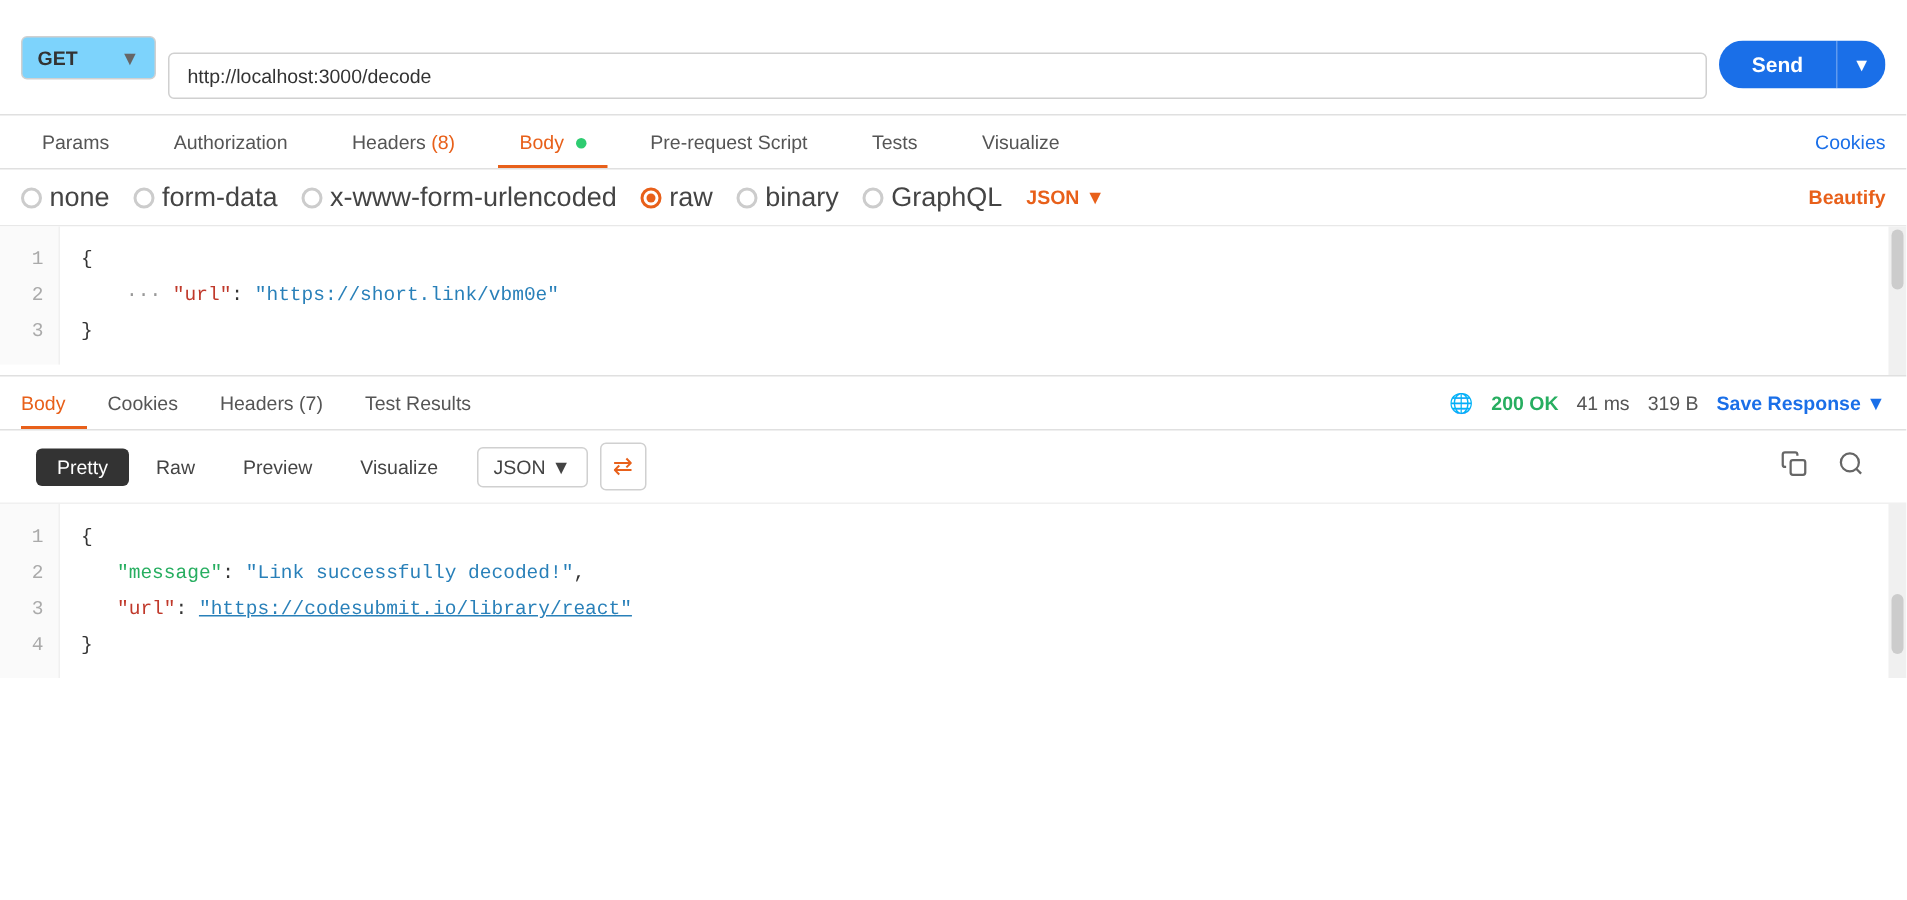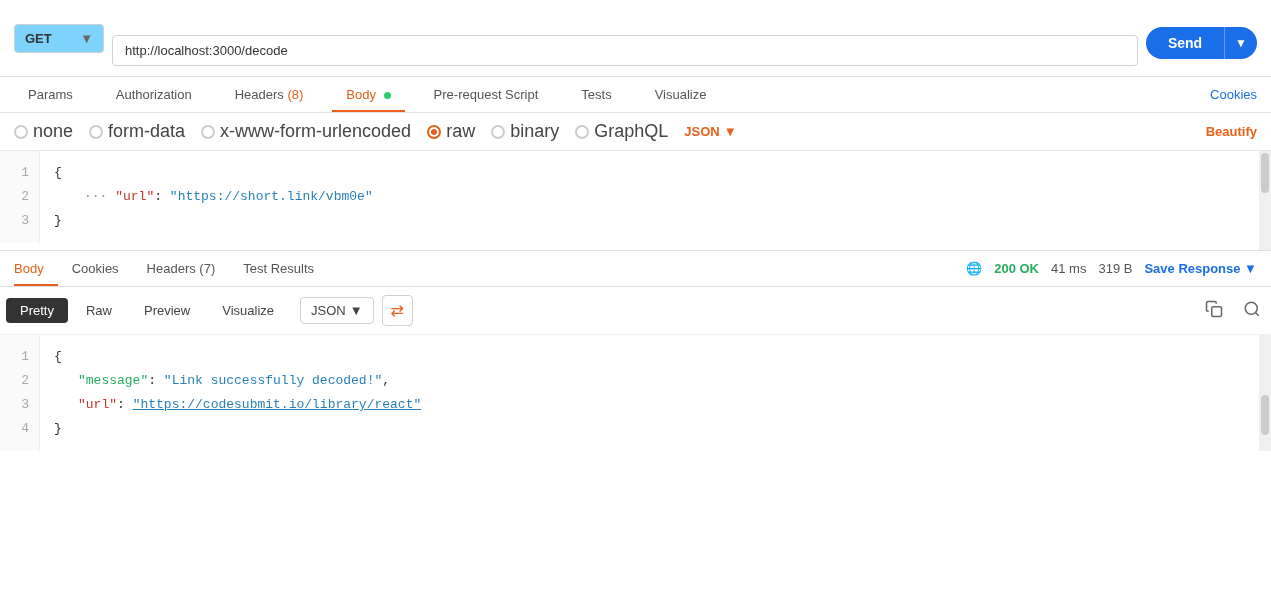--- a/index.html
+++ b/index.html
@@ -272,21 +272,21 @@
     .save-response {
       color: #1a6fe8;
       font-weight: 600;
       cursor: pointer;
     }
 
     
     .response-body-options {
       display: flex;
       align-items: center;
-      padding: 8px 6px;
+      padding: 8px 24px;
       gap: 4px;
       border-bottom: 1px solid #f0f0f0;
     }
     .format-btn {
       padding: 5px 14px;
       border-radius: 4px;
       cursor: pointer;
       font-size: 13px;
       color: #444;
       border: none;

